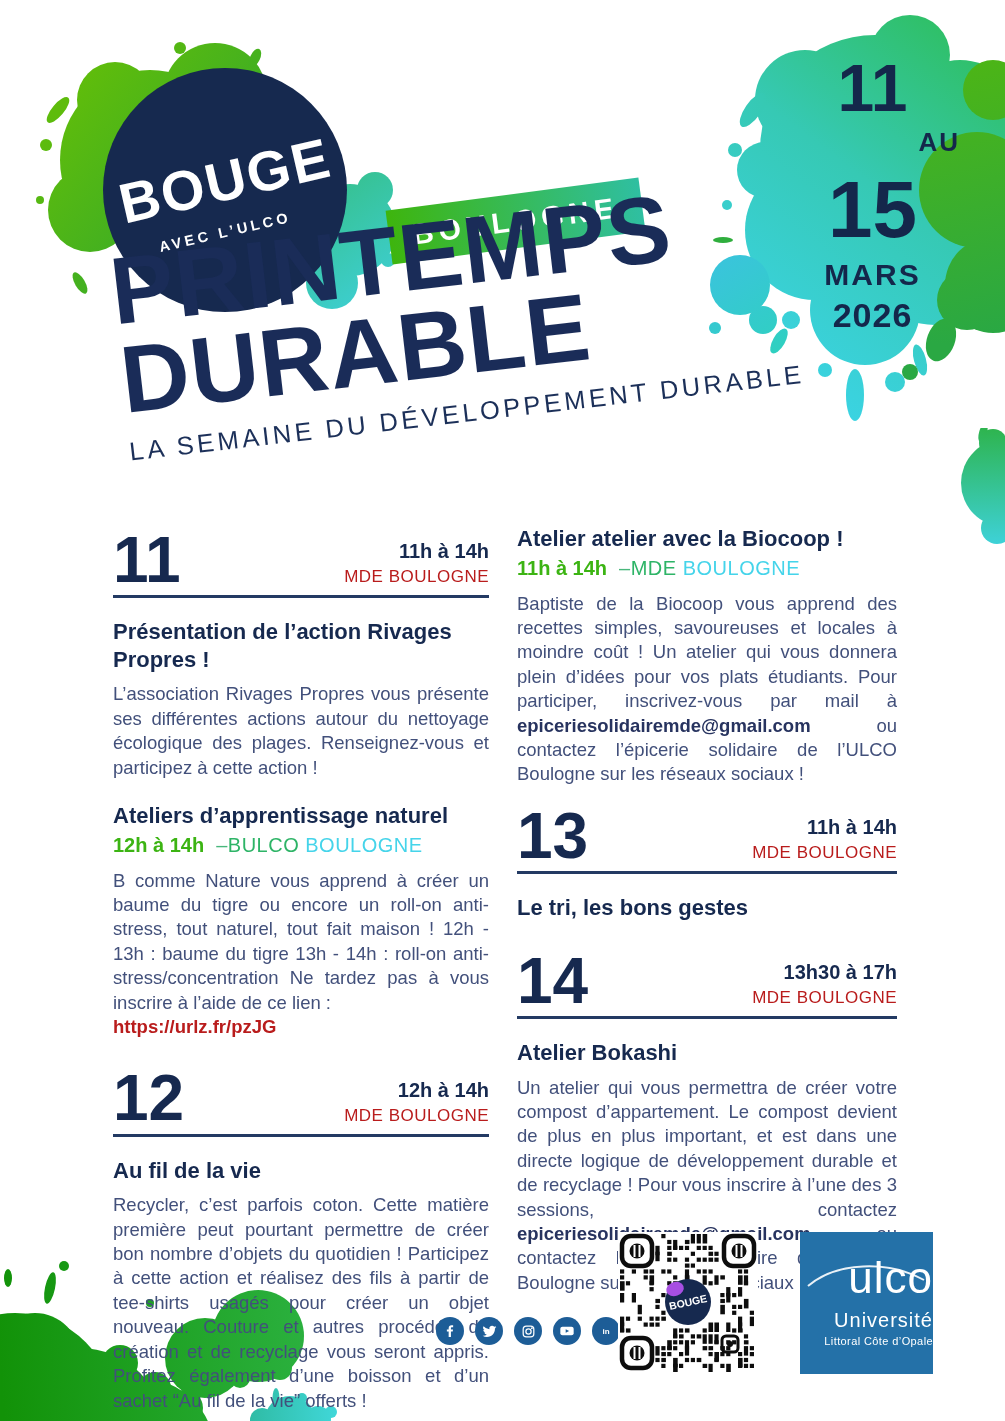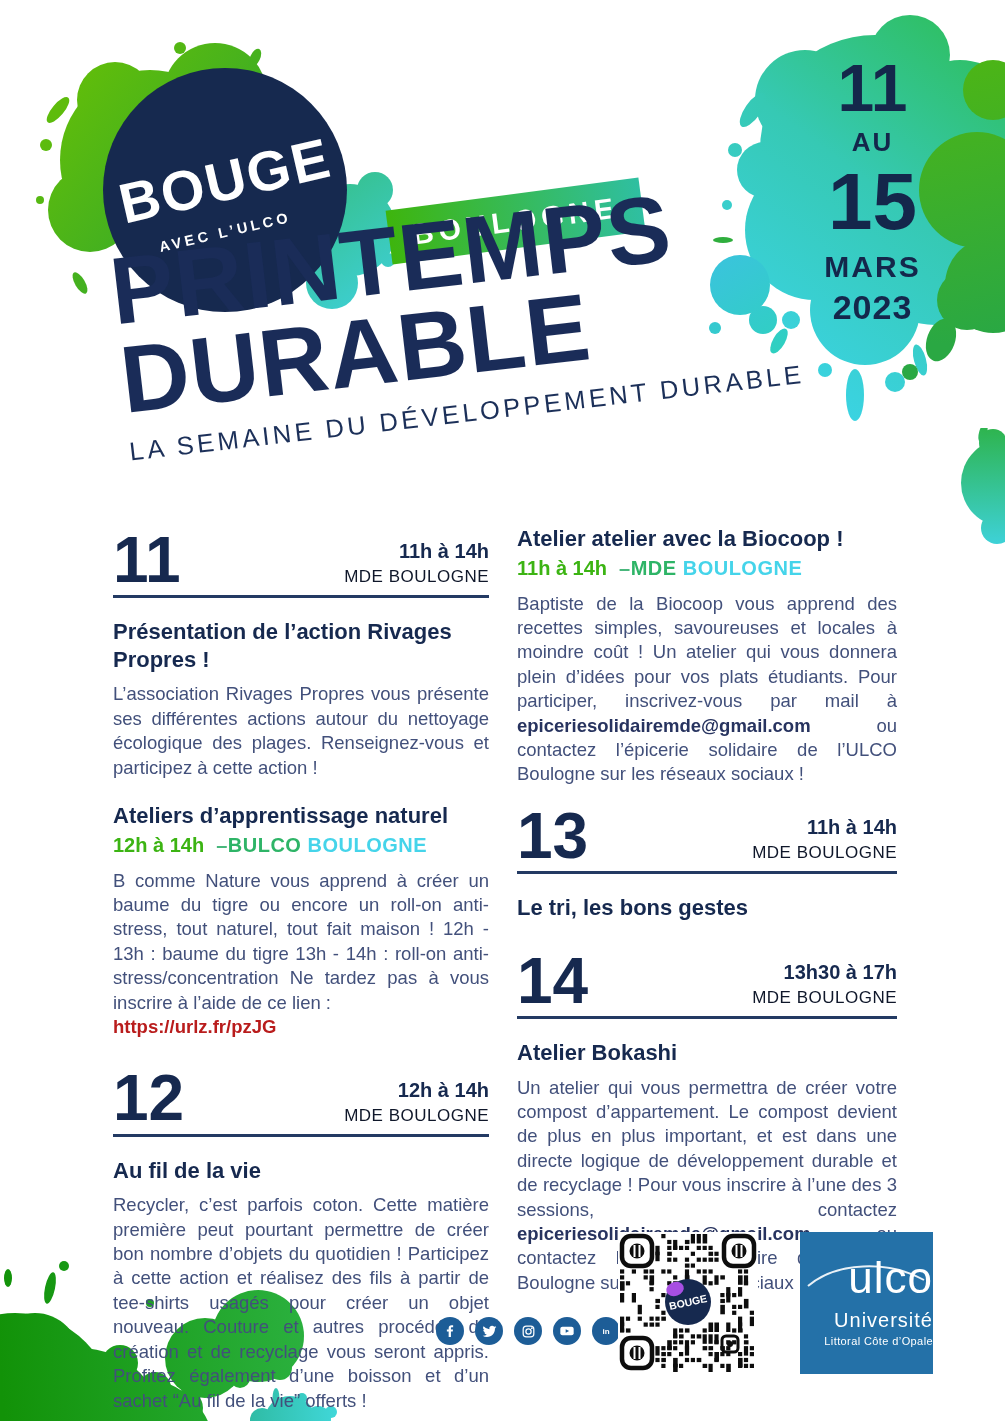--- a/index.html
+++ b/index.html
@@ -15,39 +15,39 @@
     transform:rotate(-13deg);color:#fff;font-size:14.5px;font-weight:700;letter-spacing:3.5px;}
   .city-banner{position:absolute;left:388px;top:194px;width:255px;height:54px;
     background:linear-gradient(92deg,#3eb50d 0%,#2fbfa2 100%);
     transform:rotate(-7.5deg);display:flex;align-items:center;justify-content:center;
     color:#fff;font-size:29px;font-weight:700;letter-spacing:5px;}
   .title-block{position:absolute;left:106px;top:248px;transform:rotate(-6.6deg);transform-origin:left top;color:#1a2c58;}
   .title-line{font-size:95px;font-weight:800;line-height:.94;letter-spacing:1px;}
   .subtitle{margin-top:12px;font-size:25.5px;font-weight:500;letter-spacing:3.5px;color:#1c3059;}
   .dates{position:absolute;left:785px;top:55px;width:175px;text-align:center;color:#14274b;font-weight:800;}
   .d-start{font-size:66px;line-height:1;}
-  .d-link{font-size:26px;letter-spacing:2px;margin-top:6px;}
-  .d-end{font-size:80px;line-height:1;margin-top:4px;}
+  .d-link{font-size:26px;letter-spacing:2px;margin-top:6px;text-align:right;}
+  .d-end{font-size:80px;line-height:1;margin-top:12px;}
   .d-month{font-size:30px;letter-spacing:2px;margin-top:8px;}
   .d-year{font-size:34px;letter-spacing:1px;margin-top:4px;}
 
   
   .col{position:absolute;}
   .col-left{left:113px;top:533px;width:376px;}
   .col-right{left:517px;top:525px;width:380px;}
   .day-header{display:flex;justify-content:space-between;align-items:flex-end;
     border-bottom:3px solid #233a63;padding-bottom:8px;margin-bottom:20px;}
   .day-number{font-size:64px;font-weight:800;line-height:.85;color:#16294f;}
   .day-meta{text-align:right;}
   .day-time{font-size:20px;font-weight:800;color:#16294f;}
-  .day-loc{font-size:17px;color:#0f172a;margin-top:4px;letter-spacing:.5px;}
+  .day-loc{font-size:17px;color:#b91c1c;margin-top:4px;letter-spacing:.5px;}
   .ev-title{font-size:22px;font-weight:800;color:#16294f;line-height:1.25;margin-bottom:9px;}
   .ev-when{margin-bottom:12px;font-size:20px;}
   .w-time{color:#3cb413;font-weight:800;}
-  .w-place{margin-left:12px;font-weight:700;letter-spacing:.5px;}
+  .w-place{margin-left:12px;font-weight:400;letter-spacing:.5px;}
   .w-dash{color:#49b77c;}
   .w-name{color:#2eb467;}
   .w-city{color:#45d4ea;}
   .ev-body{font-size:18.5px;line-height:1.32;color:#42507b;text-align:justify;}
   .ev-bold{font-weight:700;color:#27335f;}
   .ev-link{display:block;font-weight:700;color:#b91c1c;}
   .gap-lg{margin-bottom:22px;}
   .gap-sec{margin-top:32px;}
 
   
@@ -225,21 +225,21 @@
     <div class="title-line">PRINTEMPS</div>
     <div class="title-line">DURABLE</div>
     <div class="subtitle">LA SEMAINE DU DÉVELOPPEMENT DURABLE</div>
   </div>
 
   <div class="dates">
     <div class="d-start">11</div>
     <div class="d-link">AU</div>
     <div class="d-end">15</div>
     <div class="d-month">MARS</div>
-    <div class="d-year">2023</div>
+    <div class="d-year">2026</div>
   </div>
 
   <div class="col col-left">
 
     <div class="day-header">
       <div class="day-number">11</div>
       <div class="day-meta">
         <div class="day-time">11h à 14h</div>
         <div class="day-loc">MDE BOULOGNE</div>
       </div>

